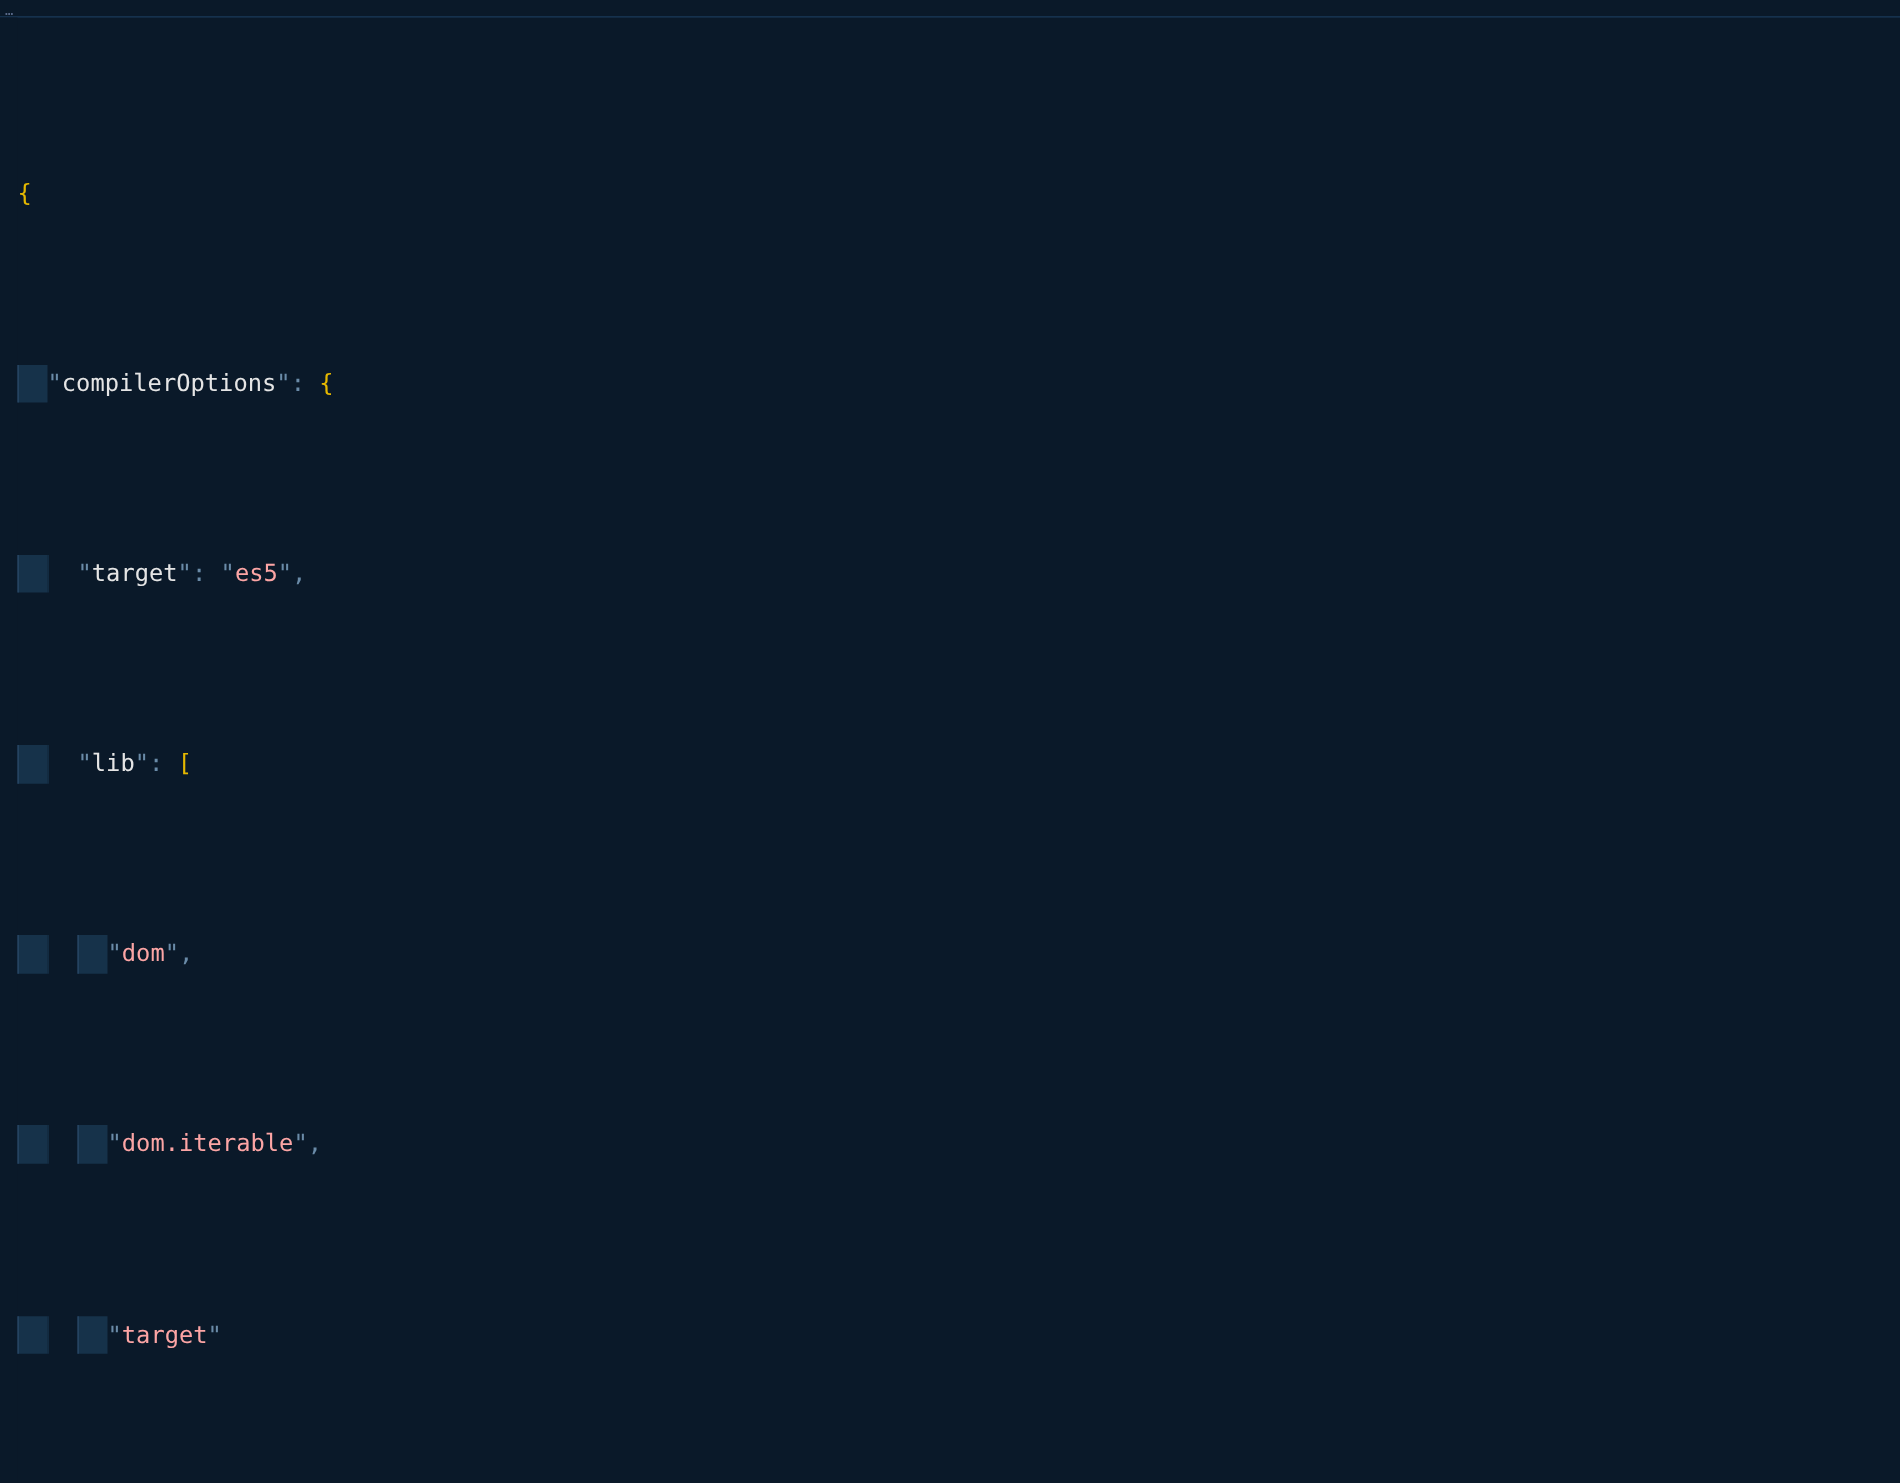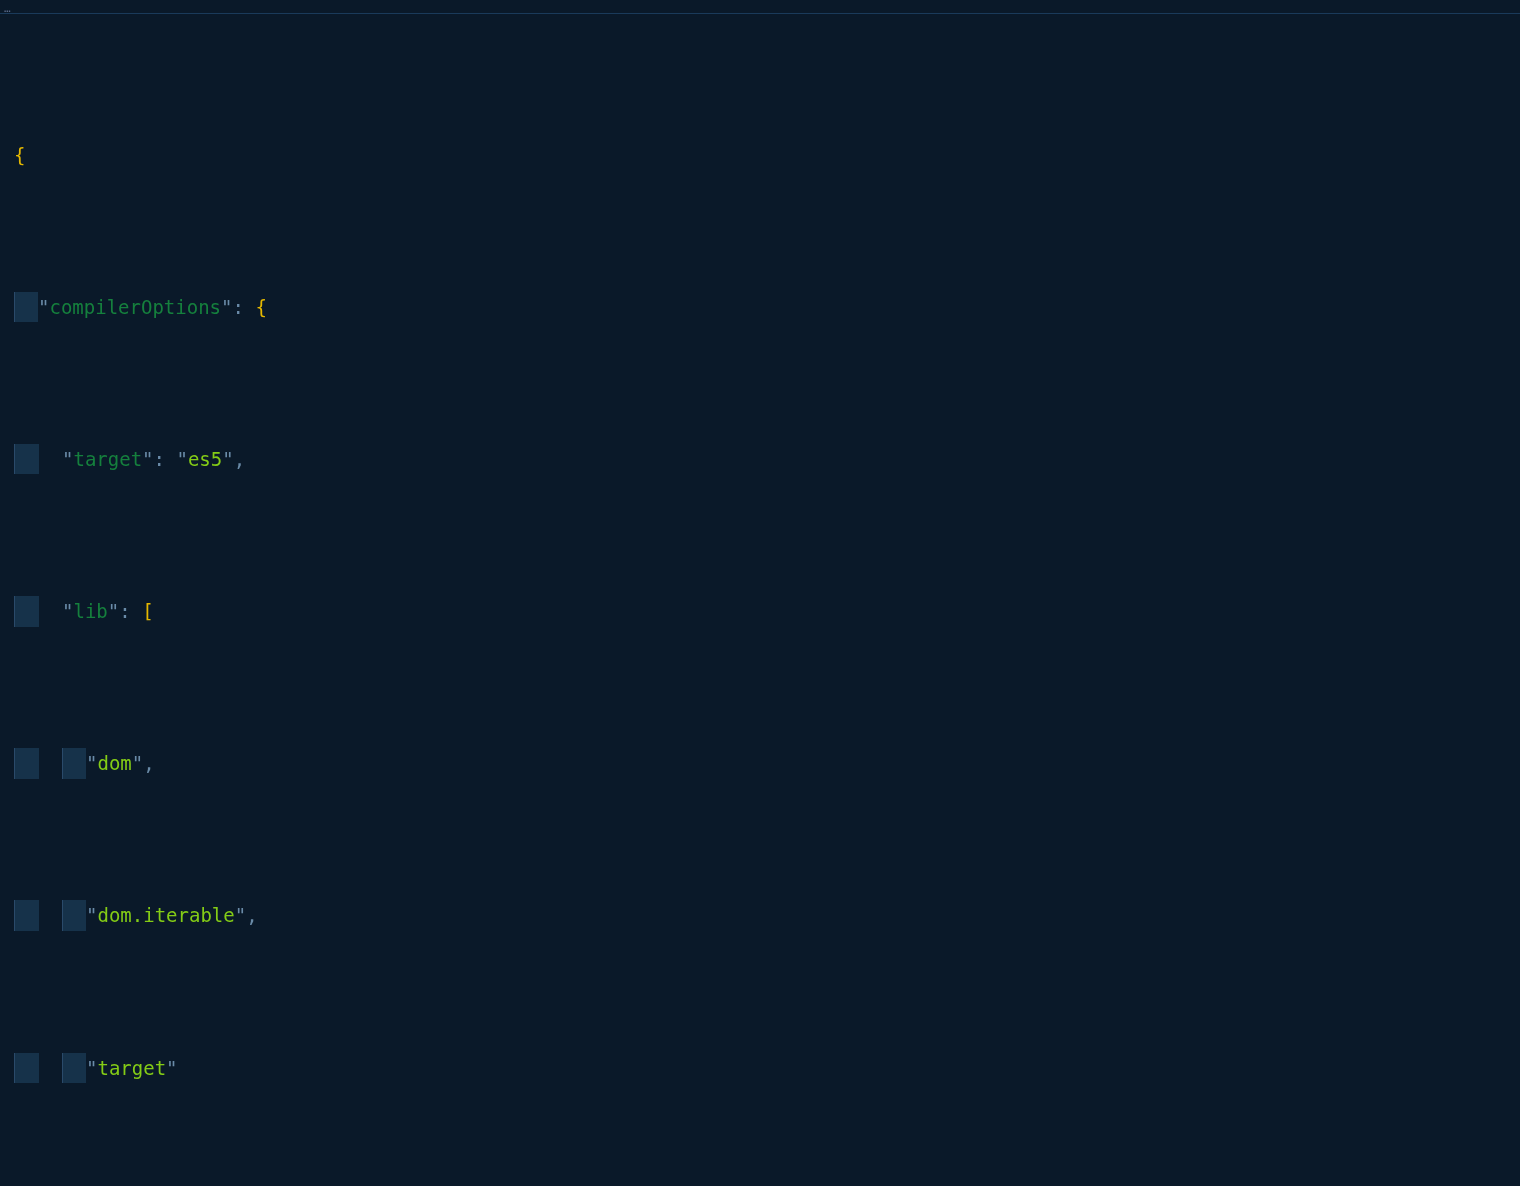--- a/index.html
+++ b/index.html
@@ -34,22 +34,22 @@
     padding-top: 4px;
     white-space: pre;
   }
   .line {
     height: 30.6px;
     line-height: 30.6px;
   }
   .tok-brace { color: #e5b800; }
   .tok-bracket { color: #e5b800; }
   .tok-punct { color: #6a8ba8; }
-  .tok-key { color: #15803d; }
-  .tok-string { color: #84cc16; }
+  .tok-key { color: #e5e5e5; }
+  .tok-string { color: #fca5a5; }
   .indent-bar {
     display: inline-block;
     border-left: 1px solid #16324a;
     height: 30.6px;
     vertical-align: top;
   }
   .indent-bar.hl {
     background: #16324a;
     border-left: 1px solid #2a4a6a;
   }

